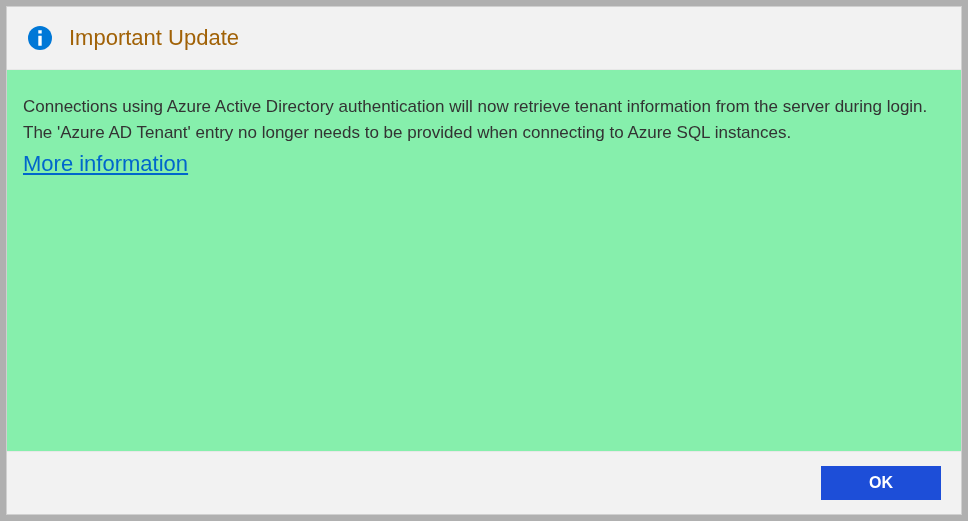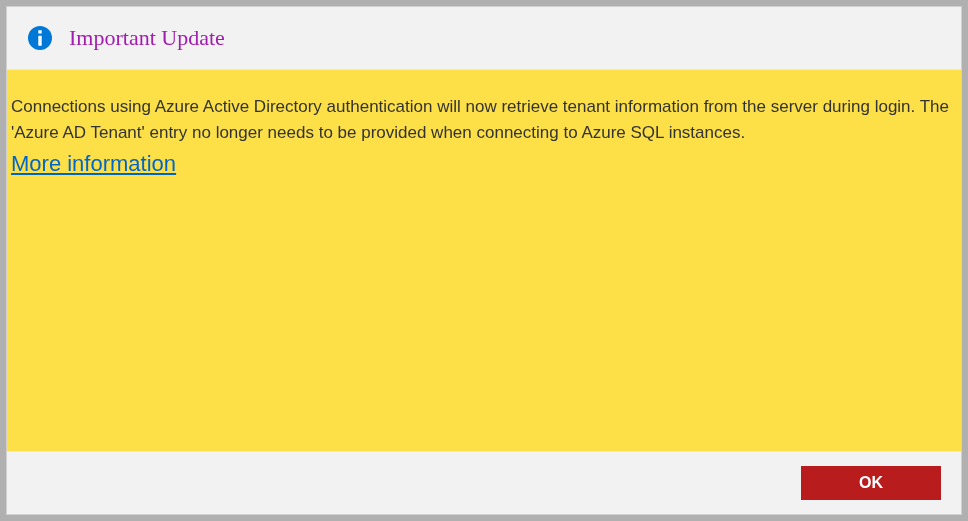--- a/index.html
+++ b/index.html
@@ -31,27 +31,26 @@
       border-bottom: 1px solid #e8e8e8;
     }
     .info-icon {
       width: 26px;
       height: 26px;
       flex-shrink: 0;
     }
     .title {
       font-size: 22px;
       font-weight: 400;
-      color: #a21caf;
-      font-family: Liberation Serif, serif;
+      color: #a16207;
     }
     .content {
       flex: 1;
-      padding: 24px 4px;
-      background: #fde047;
+      padding: 24px 16px;
+      background: #86efac;
     }
     .message {
       font-size: 17px;
       line-height: 1.55;
       color: #333333;
       font-weight: 400;
     }
     .link {
       color: #0066cc;
       text-decoration: underline;
@@ -61,25 +60,25 @@
       cursor: pointer;
     }
     .footer {
       background: #f2f2f2;
       padding: 14px 20px;
       display: flex;
       justify-content: flex-end;
       border-top: 1px solid #e8e8e8;
     }
     .ok-button {
-      background: #b91c1c;
+      background: #1d4ed8;
       color: #ffffff;
       border: none;
       padding: 8px 0;
-      width: 140px;
+      width: 120px;
       font-size: 16px;
       font-weight: 600;
       cursor: pointer;
       font-family: inherit;
     }
   </style>
 </head>
 <body>
 
 <div class="dialog">

